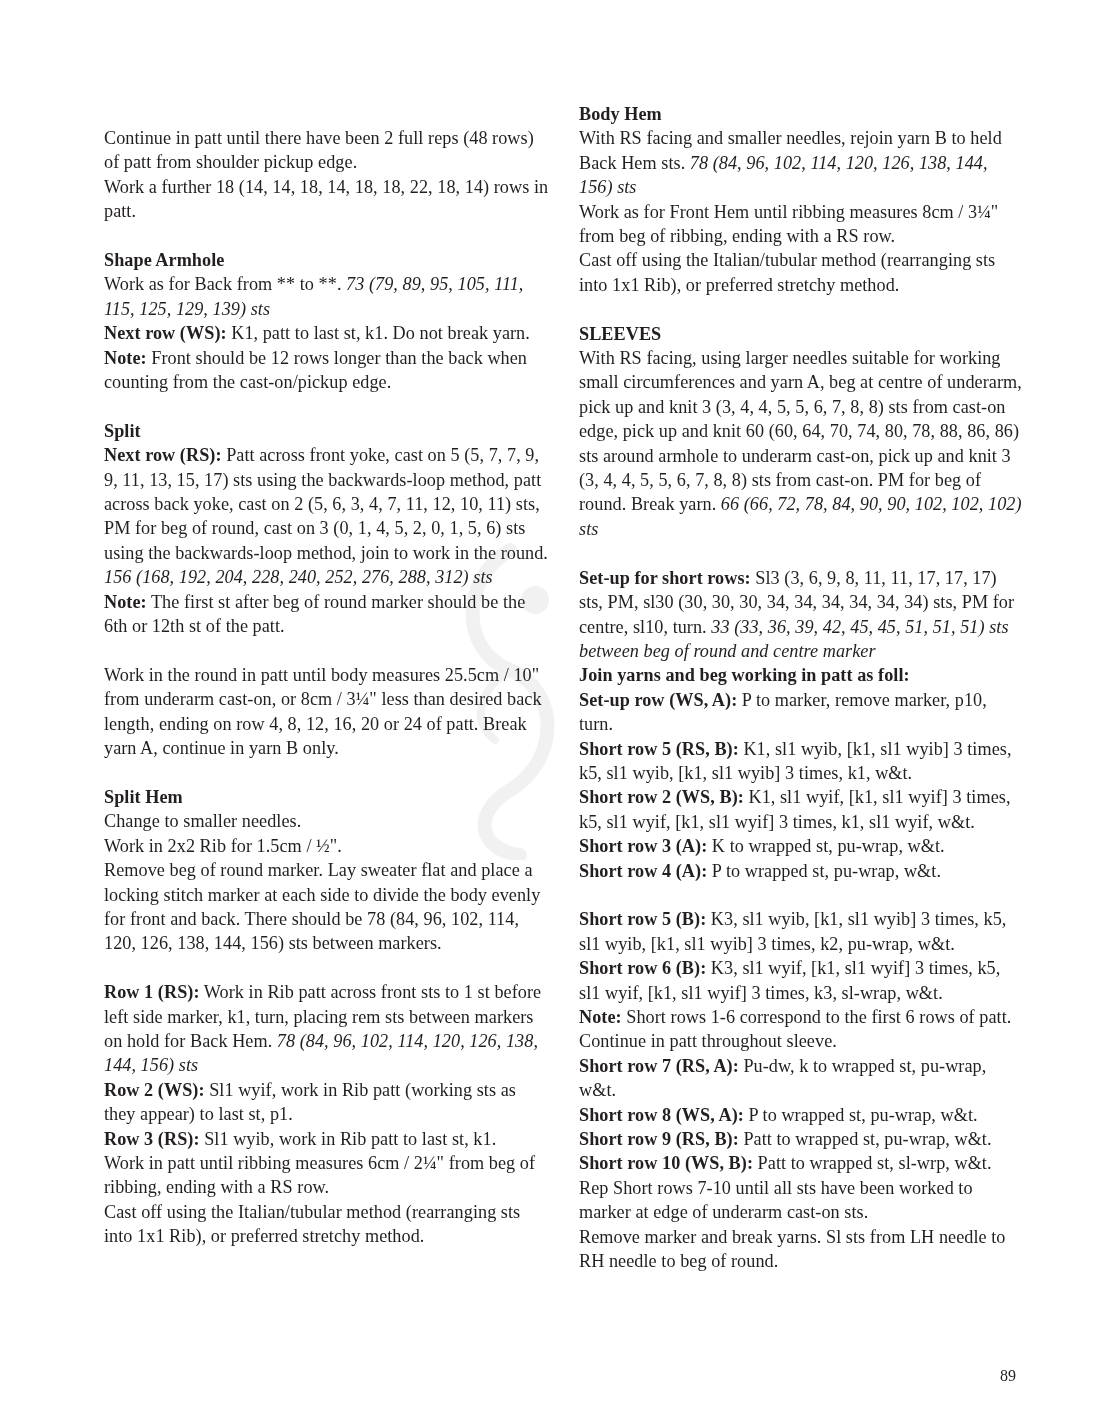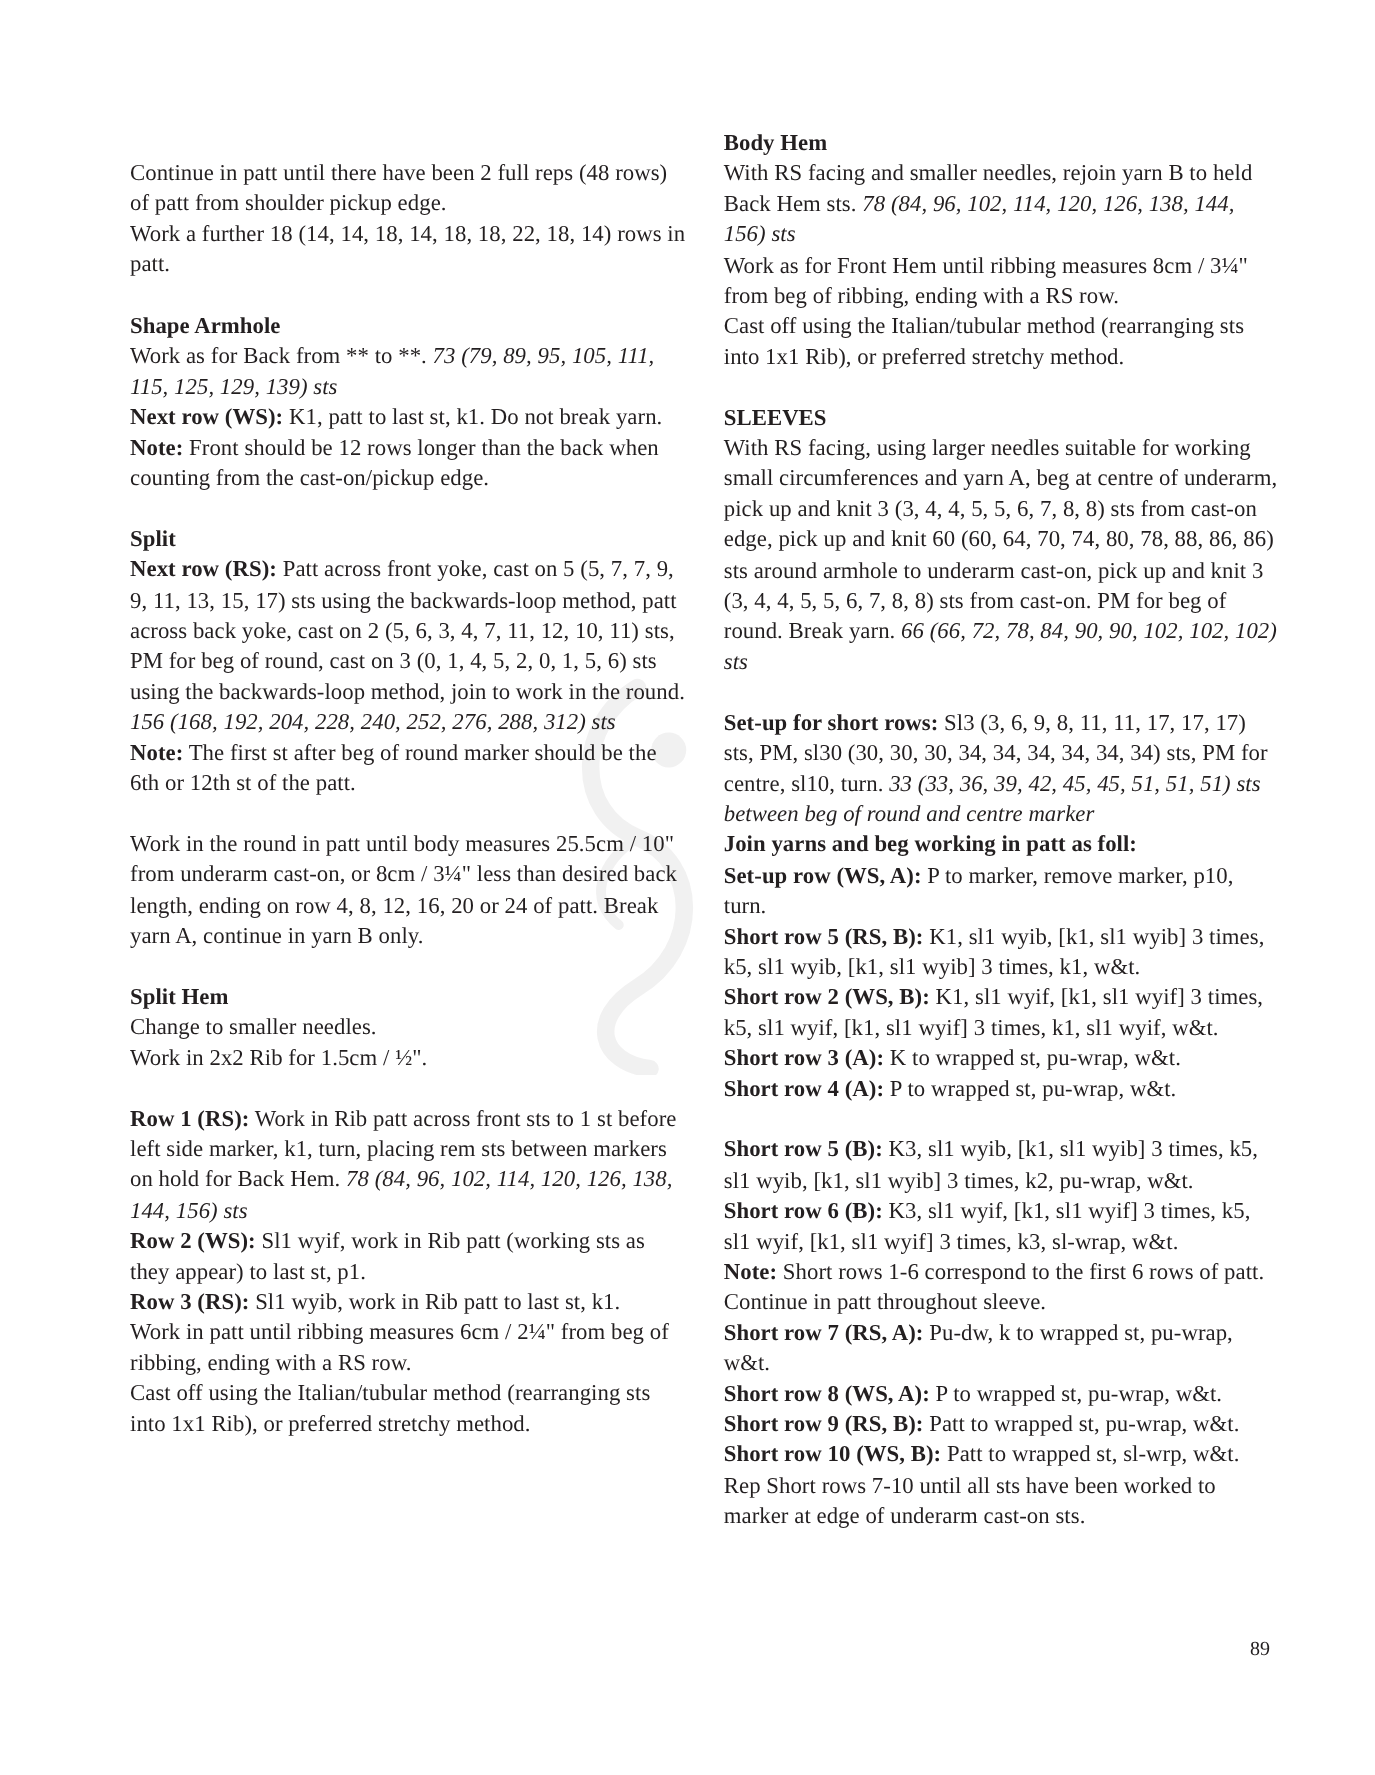--- a/index.html
+++ b/index.html
@@ -38,21 +38,21 @@
     .heading {
       font-weight: bold;
       display: block;
     }
     .para { display: block; }
     .lbl { font-weight: bold; }
     .ital { font-style: italic; }
     .page-number {
       position: absolute;
       left: 1000px;
-      top: 1311px;
+      top: 1367px;
       font-size: 16px;
       color: #231f20;
     }
   </style>
 </head>
 <body>
 
 <svg class="watermark" viewBox="0 0 140 320">
   <path d="M70 10 C20 40, 20 110, 70 130 C120 150, 120 220, 70 250 C30 275, 40 310, 80 315" stroke="#231f20" stroke-width="14" fill="none" stroke-linecap="round"></path>
   <path d="M70 130 C40 150, 30 180, 55 200" stroke="#231f20" stroke-width="8" fill="none" stroke-linecap="round"></path>
@@ -80,20 +80,21 @@
   </div>
 
   <div class="section">
     <span class="para">Work in the round in patt until body measures 25.5cm / 10" from underarm cast-on, or 8cm / 3¼" less than desired back length, ending on row 4, 8, 12, 16, 20 or 24 of patt. Break yarn A, continue in yarn B only.</span>
   </div>
 
   <div class="section">
     <span class="heading">Split Hem</span>
     <span class="para">Change to smaller needles.</span>
     <span class="para">Work in 2x2 Rib for 1.5cm / ½".</span>
+    <span class="para">Remove beg of round marker. Lay sweater flat and place a locking stitch marker at each side to divide the body evenly for front and back. There should be 78 (84, 96, 102, 114, 120, 126, 138, 144, 156) sts between markers.</span>
   </div>
 
   <div class="section">
     <span class="para"><span class="lbl">Row 1 (RS):</span><span> Work in Rib patt across front sts to 1 st before left side marker, k1, turn, placing rem sts between markers on hold for Back Hem. </span><span class="ital">78 (84, 96, 102, 114, 120, 126, 138, 144, 156) sts</span></span>
     <span class="para"><span class="lbl">Row 2 (WS):</span><span> Sl1 wyif, work in Rib patt (working sts as they appear) to last st, p1.</span></span>
     <span class="para"><span class="lbl">Row 3 (RS):</span><span> Sl1 wyib, work in Rib patt to last st, k1.</span></span>
     <span class="para">Work in patt until ribbing measures 6cm / 2¼" from beg of ribbing, ending with a RS row.</span>
     <span class="para">Cast off using the Italian/tubular method (rearranging sts into 1x1 Rib), or preferred stretchy method.</span>
   </div>
 </div>
@@ -124,16 +125,17 @@
 
   <div class="section">
     <span class="para"><span class="lbl">Short row 5 (B):</span><span> K3, sl1 wyib, [k1, sl1 wyib] 3 times, k5, sl1 wyib, [k1, sl1 wyib] 3 times, k2, pu-wrap, w&amp;t.</span></span>
     <span class="para"><span class="lbl">Short row 6 (B):</span><span> K3, sl1 wyif, [k1, sl1 wyif] 3 times, k5, sl1 wyif, [k1, sl1 wyif] 3 times, k3, sl-wrap, w&amp;t.</span></span>
     <span class="para"><span class="lbl">Note:</span><span> Short rows 1-6 correspond to the first 6 rows of patt. Continue in patt throughout sleeve.</span></span>
     <span class="para"><span class="lbl">Short row 7 (RS, A):</span><span> Pu-dw, k to wrapped st, pu-wrap, w&amp;t.</span></span>
     <span class="para"><span class="lbl">Short row 8 (WS, A):</span><span> P to wrapped st, pu-wrap, w&amp;t.</span></span>
     <span class="para"><span class="lbl">Short row 9 (RS, B):</span><span> Patt to wrapped st, pu-wrap, w&amp;t.</span></span>
     <span class="para"><span class="lbl">Short row 10 (WS, B):</span><span> Patt to wrapped st, sl-wrp, w&amp;t.</span></span>
     <span class="para">Rep Short rows 7-10 until all sts have been worked to marker at edge of underarm cast-on sts.</span>
+    <span class="para">Remove marker and break yarns. Sl sts from LH needle to RH needle to beg of round.</span>
   </div>
 </div>
 
 <div class="page-number">89</div>
 
 </body></html>

